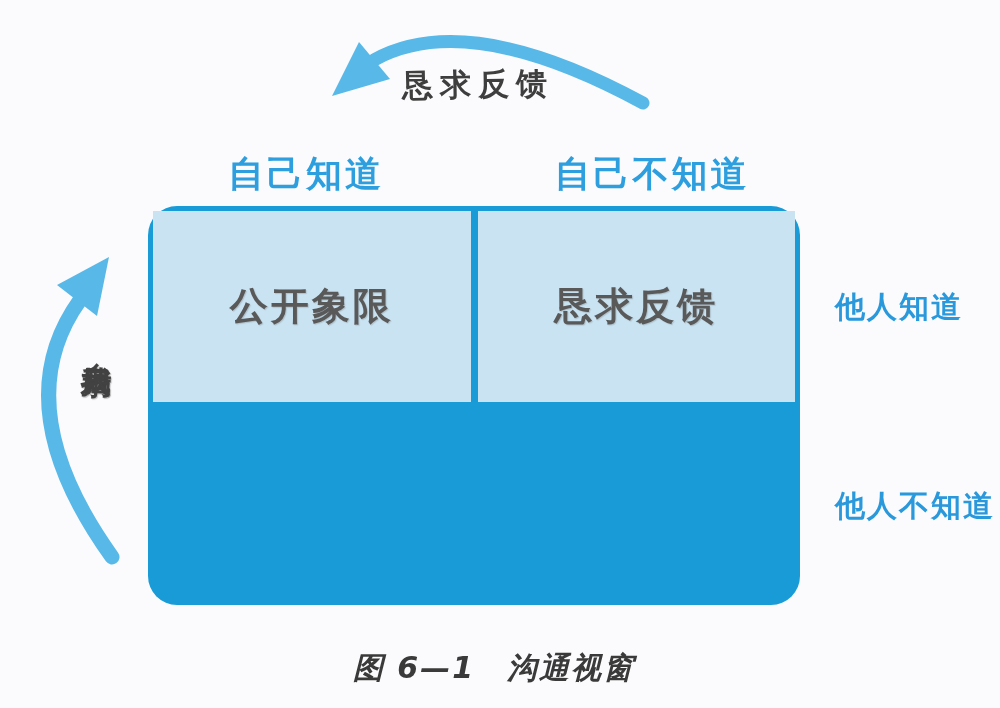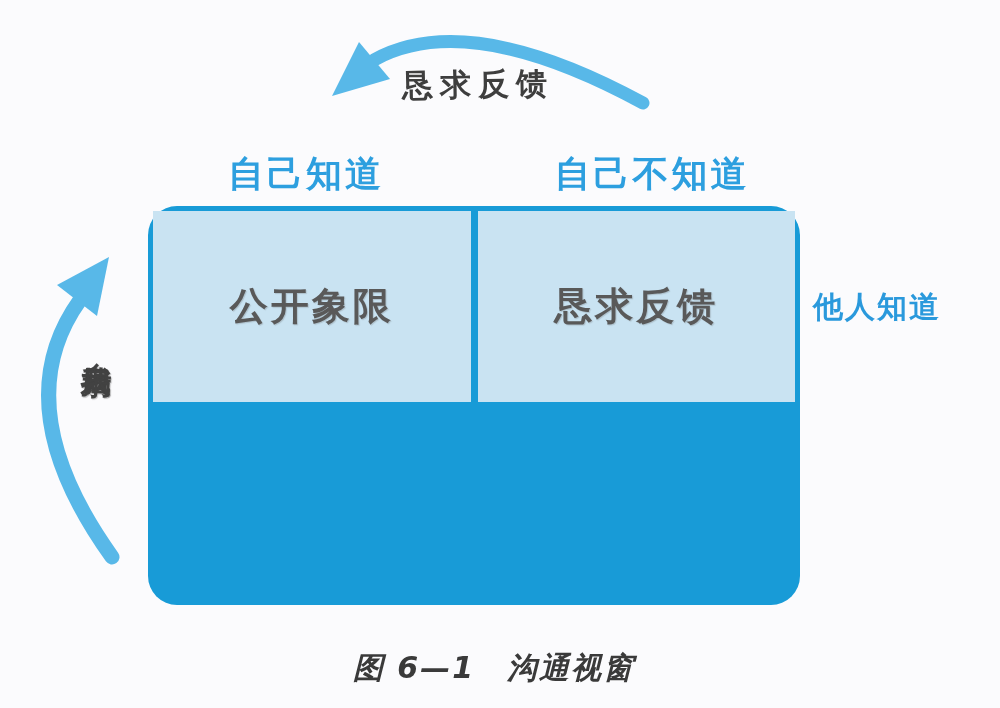--- a/index.html
+++ b/index.html
@@ -63,21 +63,21 @@
   .cell span {
     font-size: 38px;
     font-weight: bold;
     color: #595959;
     letter-spacing: 3px;
     text-shadow: 1px 1px 1px rgba(90,90,90,0.25);
     white-space: nowrap;
   }
   .row-header {
     position: absolute;
-    left: 813px;
+    left: 835px;
     font-size: 30px;
     font-weight: bold;
     color: #2a99dc;
     letter-spacing: 2px;
     white-space: nowrap;
   }
   .row-header.r1 { top: 287px; }
   .row-header.r2 { top: 486px; }
   .left-arrow-label {
     position: absolute;
@@ -129,18 +129,19 @@
   <div class="quadrant-grid">
     <div class="cell">
       <span>公开象限</span>
     </div>
     <div class="cell">
       <span>恳求反馈</span>
     </div>
   </div>
 
   <div class="row-header r1">他人知道</div>
+  <div class="row-header r2">他人不知道</div>
 
   <div class="left-arrow-label">自我揭示</div>
 
   <div class="caption">图 6—1　沟通视窗</div>
 
 </div>
 
 </body></html>

